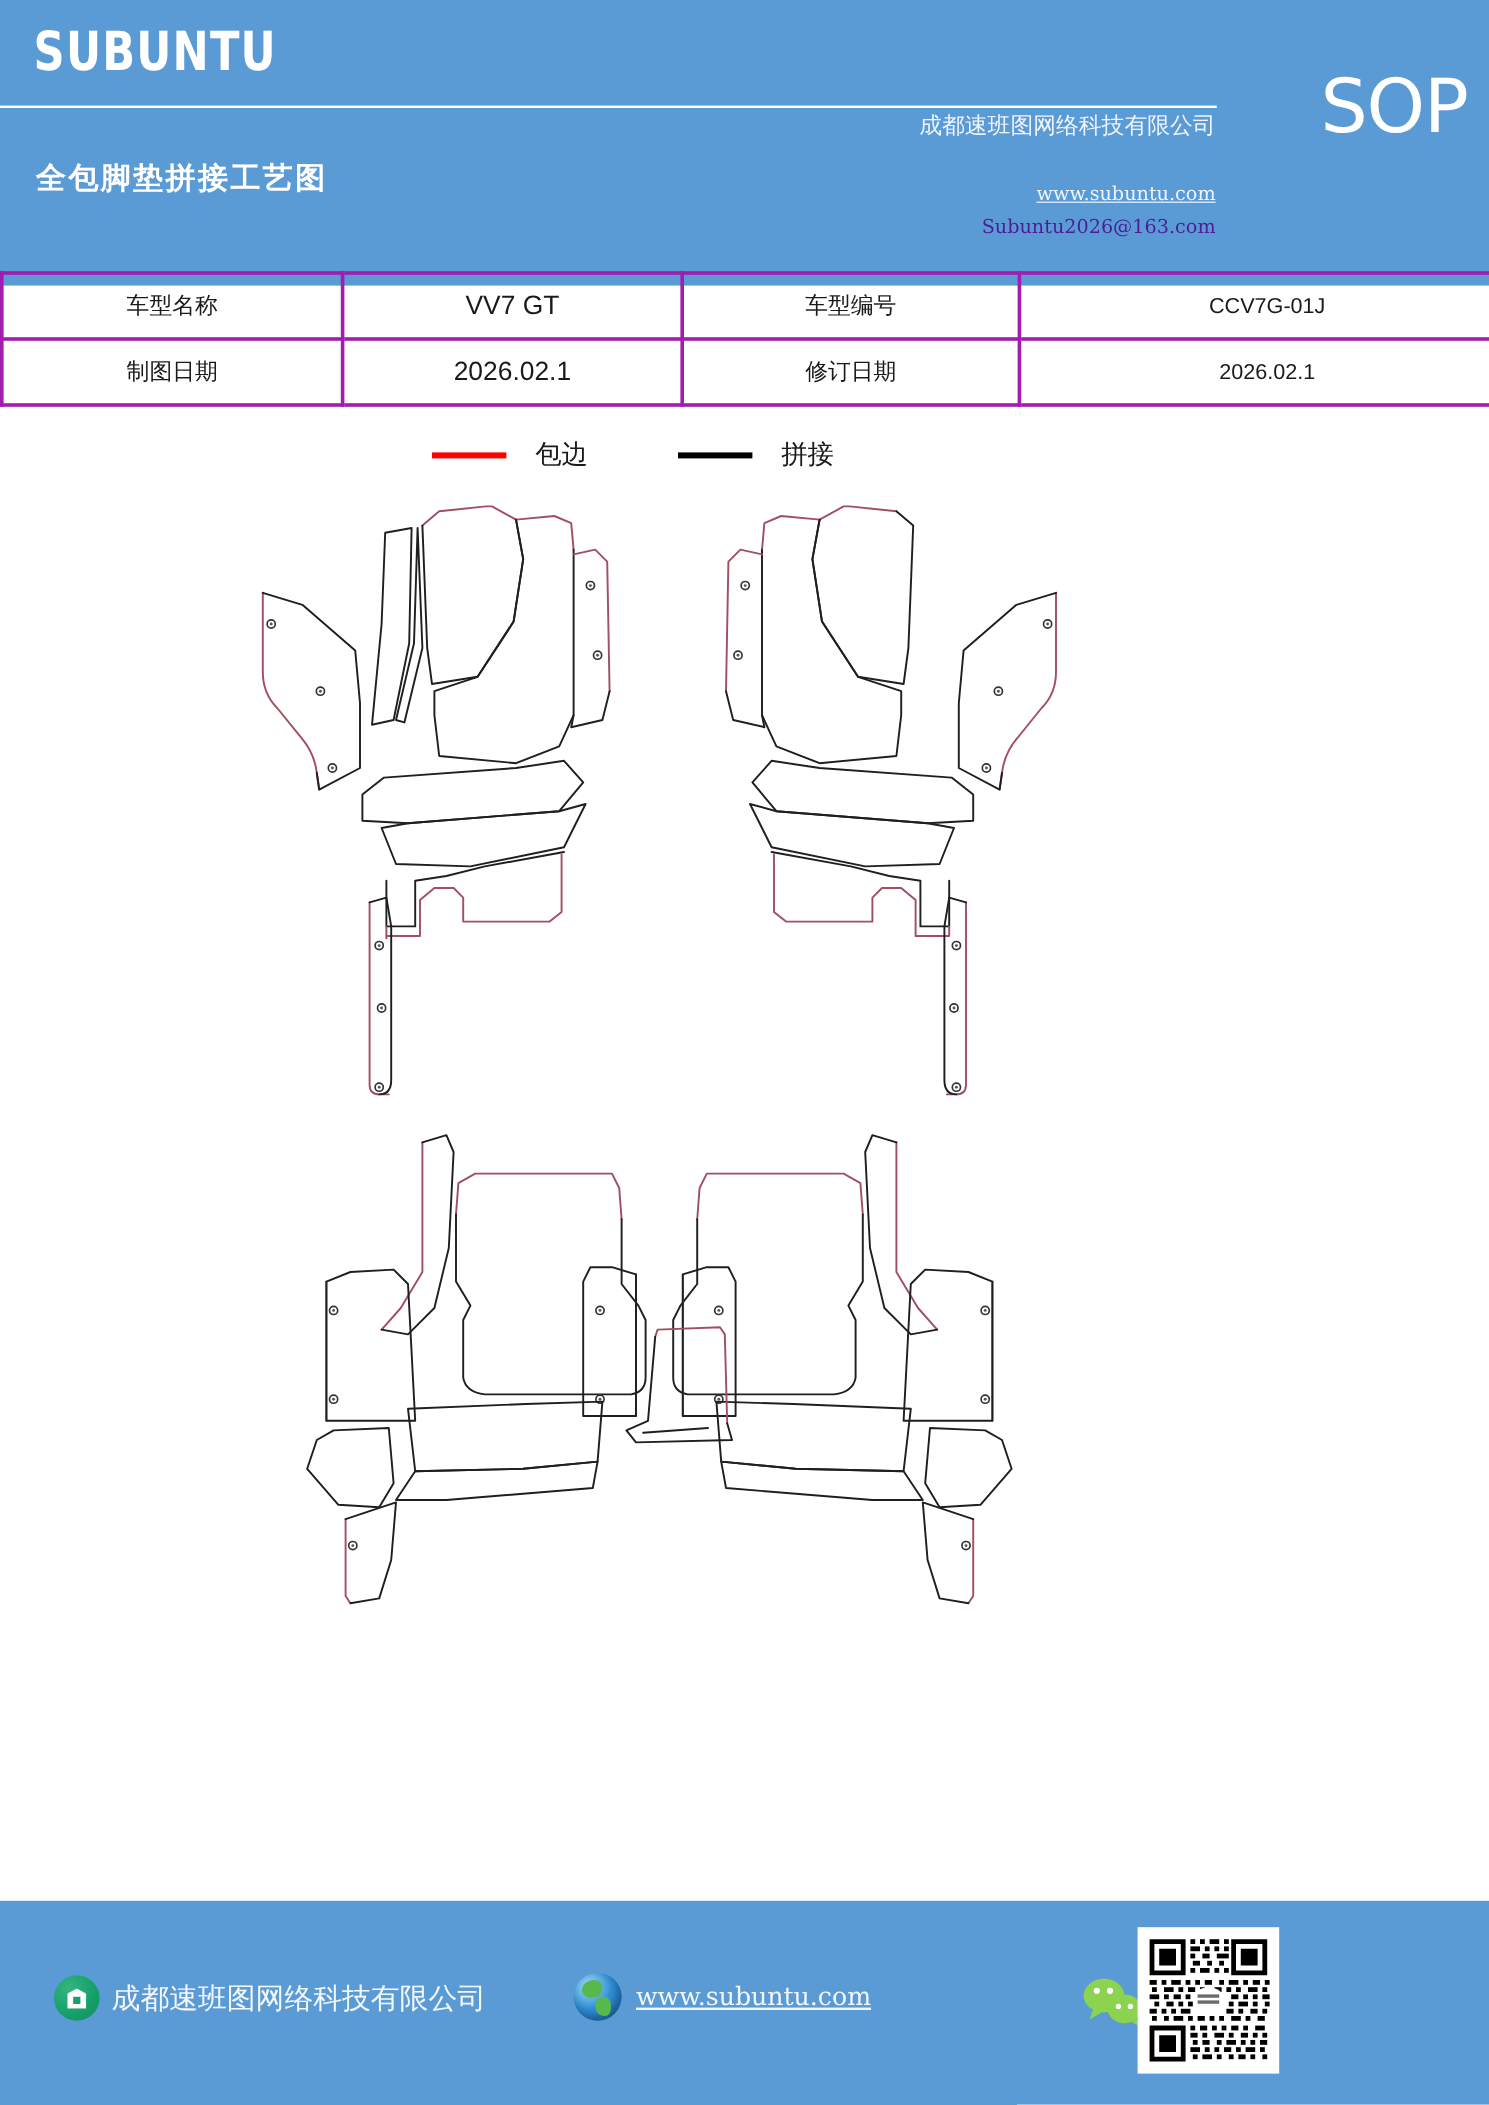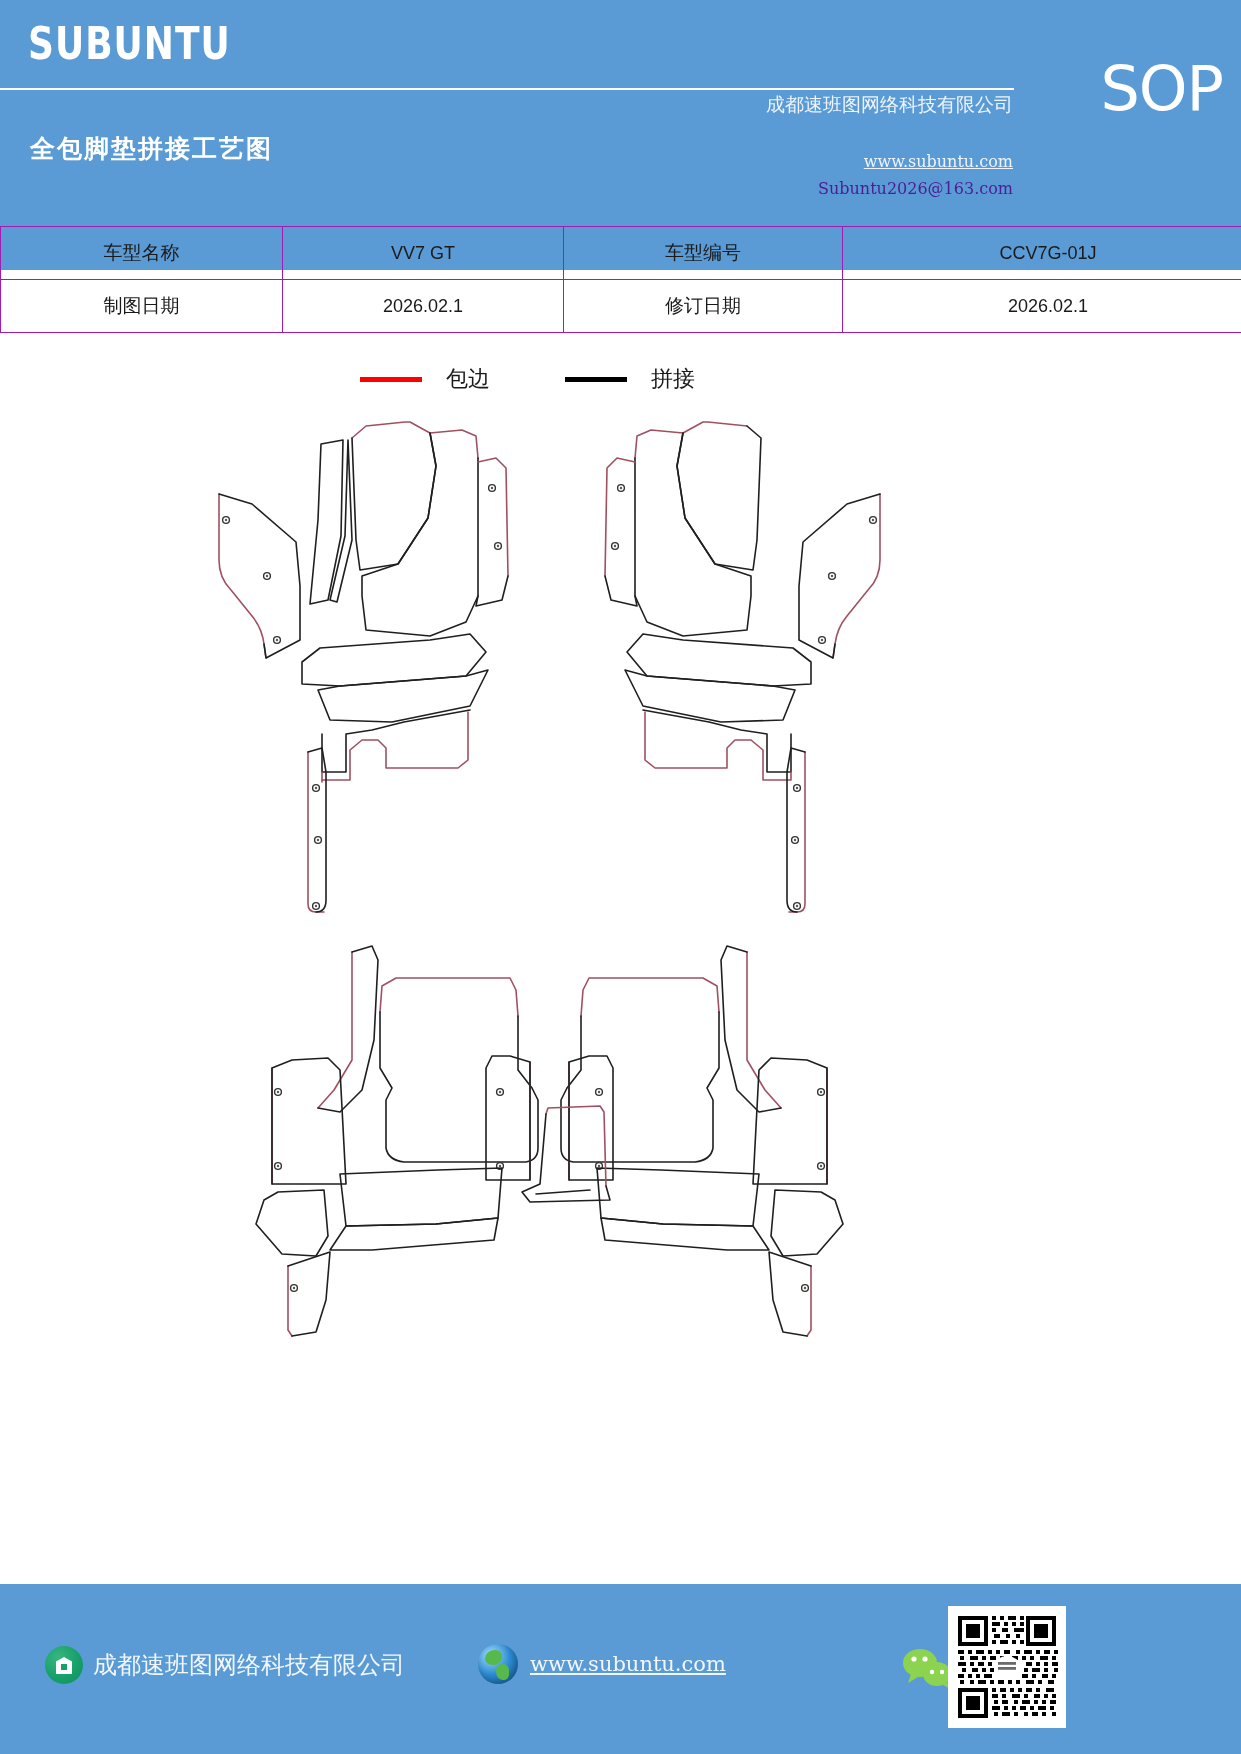--- a/index.html
+++ b/index.html
@@ -13,21 +13,21 @@
     position: relative;
     font-family: "Liberation Serif", "DejaVu Serif", serif;
     overflow: hidden;
   }
 
   
   .header {
     position: absolute;
     left: 0; top: 0;
     width: 1241px;
-    height: 270px;
+    height: 238px;
     background: #5b9bd5;
     overflow: hidden;
   }
   .brand-logo {
     position: absolute;
     left: 28px; top: 18px;
     font-family: "DejaVu Sans", sans-serif;
     font-weight: bold;
     font-size: 36px;
     letter-spacing: 1px;
@@ -89,30 +89,30 @@
 
   
   .info-table {
     position: absolute;
     left: 0; top: 226px;
     width: 1241px;
     border-collapse: collapse;
     table-layout: fixed;
   }
   .info-table td {
-    border: 1px solid #a21caf;
+    border: 3px solid #a21caf;
     height: 50px;
     text-align: center;
     vertical-align: middle;
     font-size: 19px;
     color: #1a1a1a;
     font-family: "DejaVu Serif", serif;
   }
   .info-table td.lbl { width: 279px; }
-  .info-table td.val { width: 278px; font-family: "Liberation Sans", sans-serif; font-size: 18px; margin-left: 40px;}
+  .info-table td.val { width: 278px; font-family: "Liberation Sans", sans-serif; font-size: 22px; margin-left: 40px;}
   .info-table td.lbl2 { width: 276px; }
   .info-table td.val2 { width: 408px; font-family: "Liberation Sans", sans-serif; font-size: 18px;}
 
   
   .legend {
     position: absolute;
     left: 0; top: 356px;
     width: 1241px;
     height: 46px;
   }

